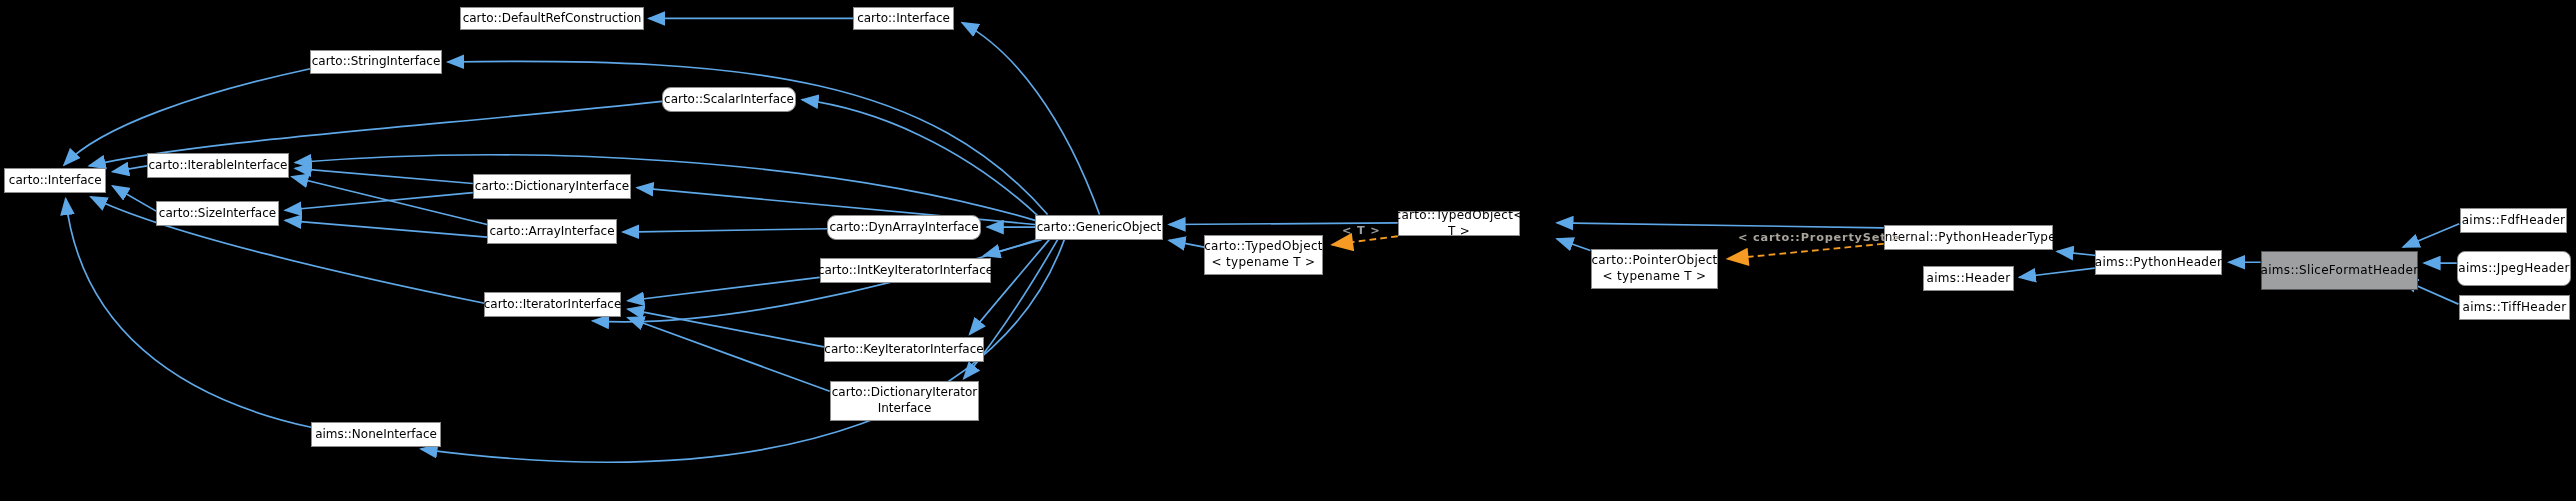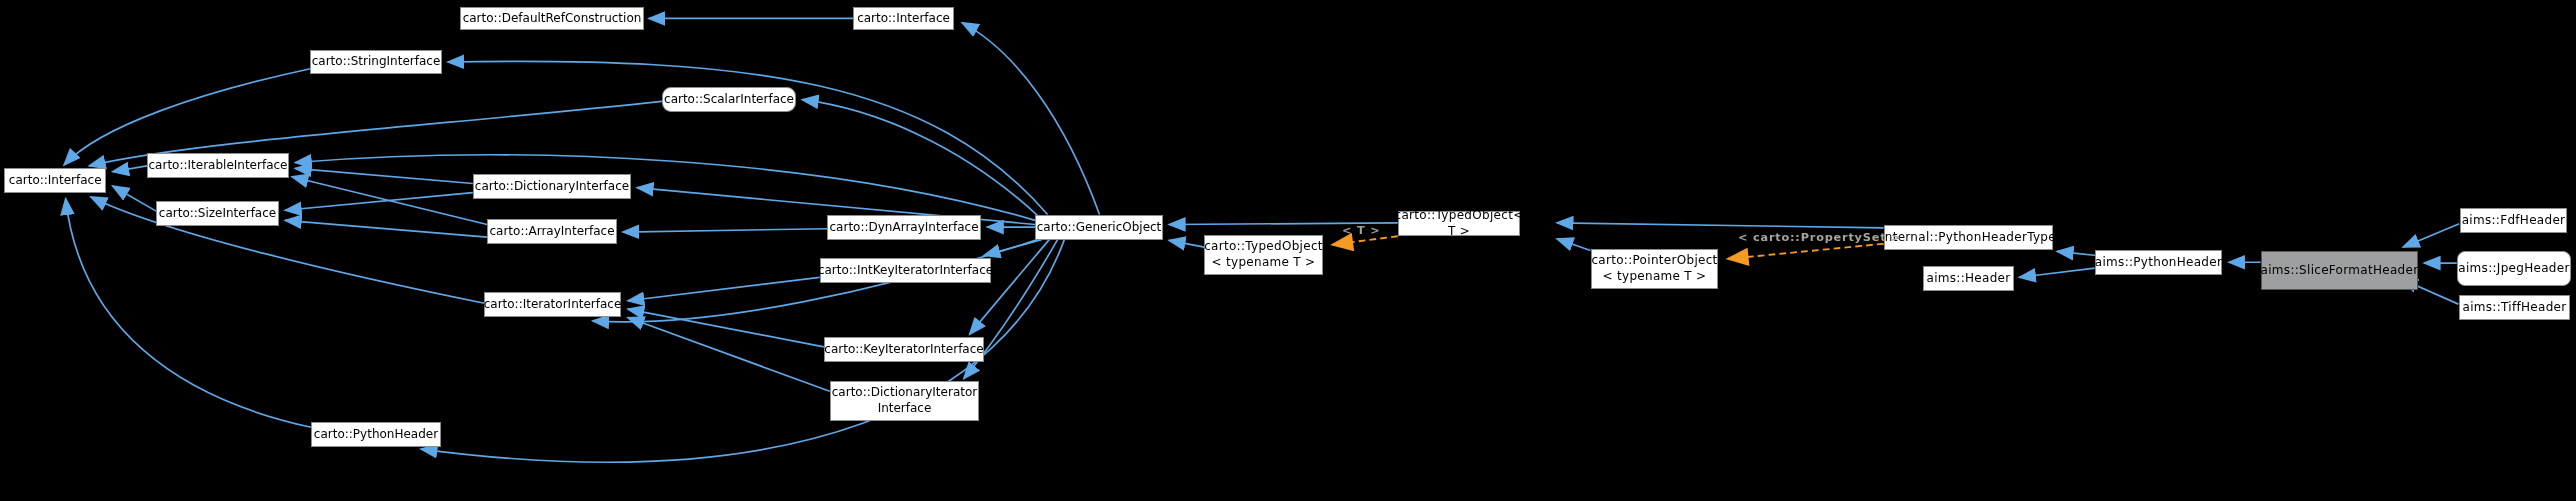--- a/index.html
+++ b/index.html
@@ -99,28 +99,28 @@
 
   <div class="node" style="left:460px;top:6.7px;width:184px;height:23.5px;">carto::DefaultRefConstruction</div>
   <div class="node" style="left:853px;top:6.7px;width:101px;height:23.5px;">carto::Interface</div>
   <div class="node" style="left:310px;top:50px;width:132px;height:23.5px;">carto::StringInterface</div>
   <div class="node" style="left:662px;top:87px;width:134px;height:25px;border-radius:9px;">carto::ScalarInterface</div>
   <div class="node" style="left:4.2px;top:168px;width:102px;height:25px;">carto::Interface</div>
   <div class="node" style="left:147px;top:153px;width:142px;height:25px;">carto::IterableInterface</div>
   <div class="node" style="left:473px;top:174px;width:158px;height:25px;">carto::DictionaryInterface</div>
   <div class="node" style="left:156px;top:201px;width:123px;height:25px;">carto::SizeInterface</div>
   <div class="node" style="left:487px;top:219px;width:130px;height:25px;">carto::ArrayInterface</div>
-  <div class="node" style="left:827px;top:215px;width:154px;height:25px;">carto::DynArrayInterface</div>
+  <div class="node" style="left:827px;top:215px;width:154px;height:25px;border-radius:9px;">carto::DynArrayInterface</div>
   <div class="node" style="left:1035px;top:215px;width:128px;height:25px;">carto::GenericObject</div>
   <div class="node" style="left:820px;top:258px;width:171px;height:25px;">carto::IntKeyIteratorInterface</div>
   <div class="node" style="left:484px;top:292px;width:137px;height:25px;">carto::IteratorInterface</div>
   <div class="node" style="left:824px;top:337px;width:160px;height:25px;">carto::KeyIteratorInterface</div>
   <div class="node" style="left:830px;top:381px;width:149px;height:40px;">carto::DictionaryIterator
 Interface</div>
-  <div class="node" style="left:311px;top:422px;width:130px;height:25px;">carto::PythonHeader</div>
+  <div class="node" style="left:311px;top:422px;width:130px;height:25px;">aims::NoneInterface</div>
 
   <div class="node rt" style="left:1204px;top:235px;width:119px;height:40px;">carto::TypedObject
 &lt; typename T &gt;</div>
   <div class="node rt" style="left:1398px;top:211px;width:122px;height:25px;">carto::TypedObject&lt; T &gt;</div>
   <div class="node rt" style="left:1591px;top:249px;width:127px;height:40px;">carto::PointerObject
 &lt; typename T &gt;</div>
   <div class="node rt" style="left:1884px;top:225px;width:169px;height:25px;">internal::PythonHeaderType</div>
   <div class="node rt" style="left:1923px;top:266px;width:91px;height:25px;">aims::Header</div>
   <div class="node rt" style="left:2095px;top:250px;width:127px;height:25px;">aims::PythonHeader</div>
   <div class="node rt hl" style="left:2261px;top:251px;width:157px;height:39px;">aims::SliceFormatHeader</div>

